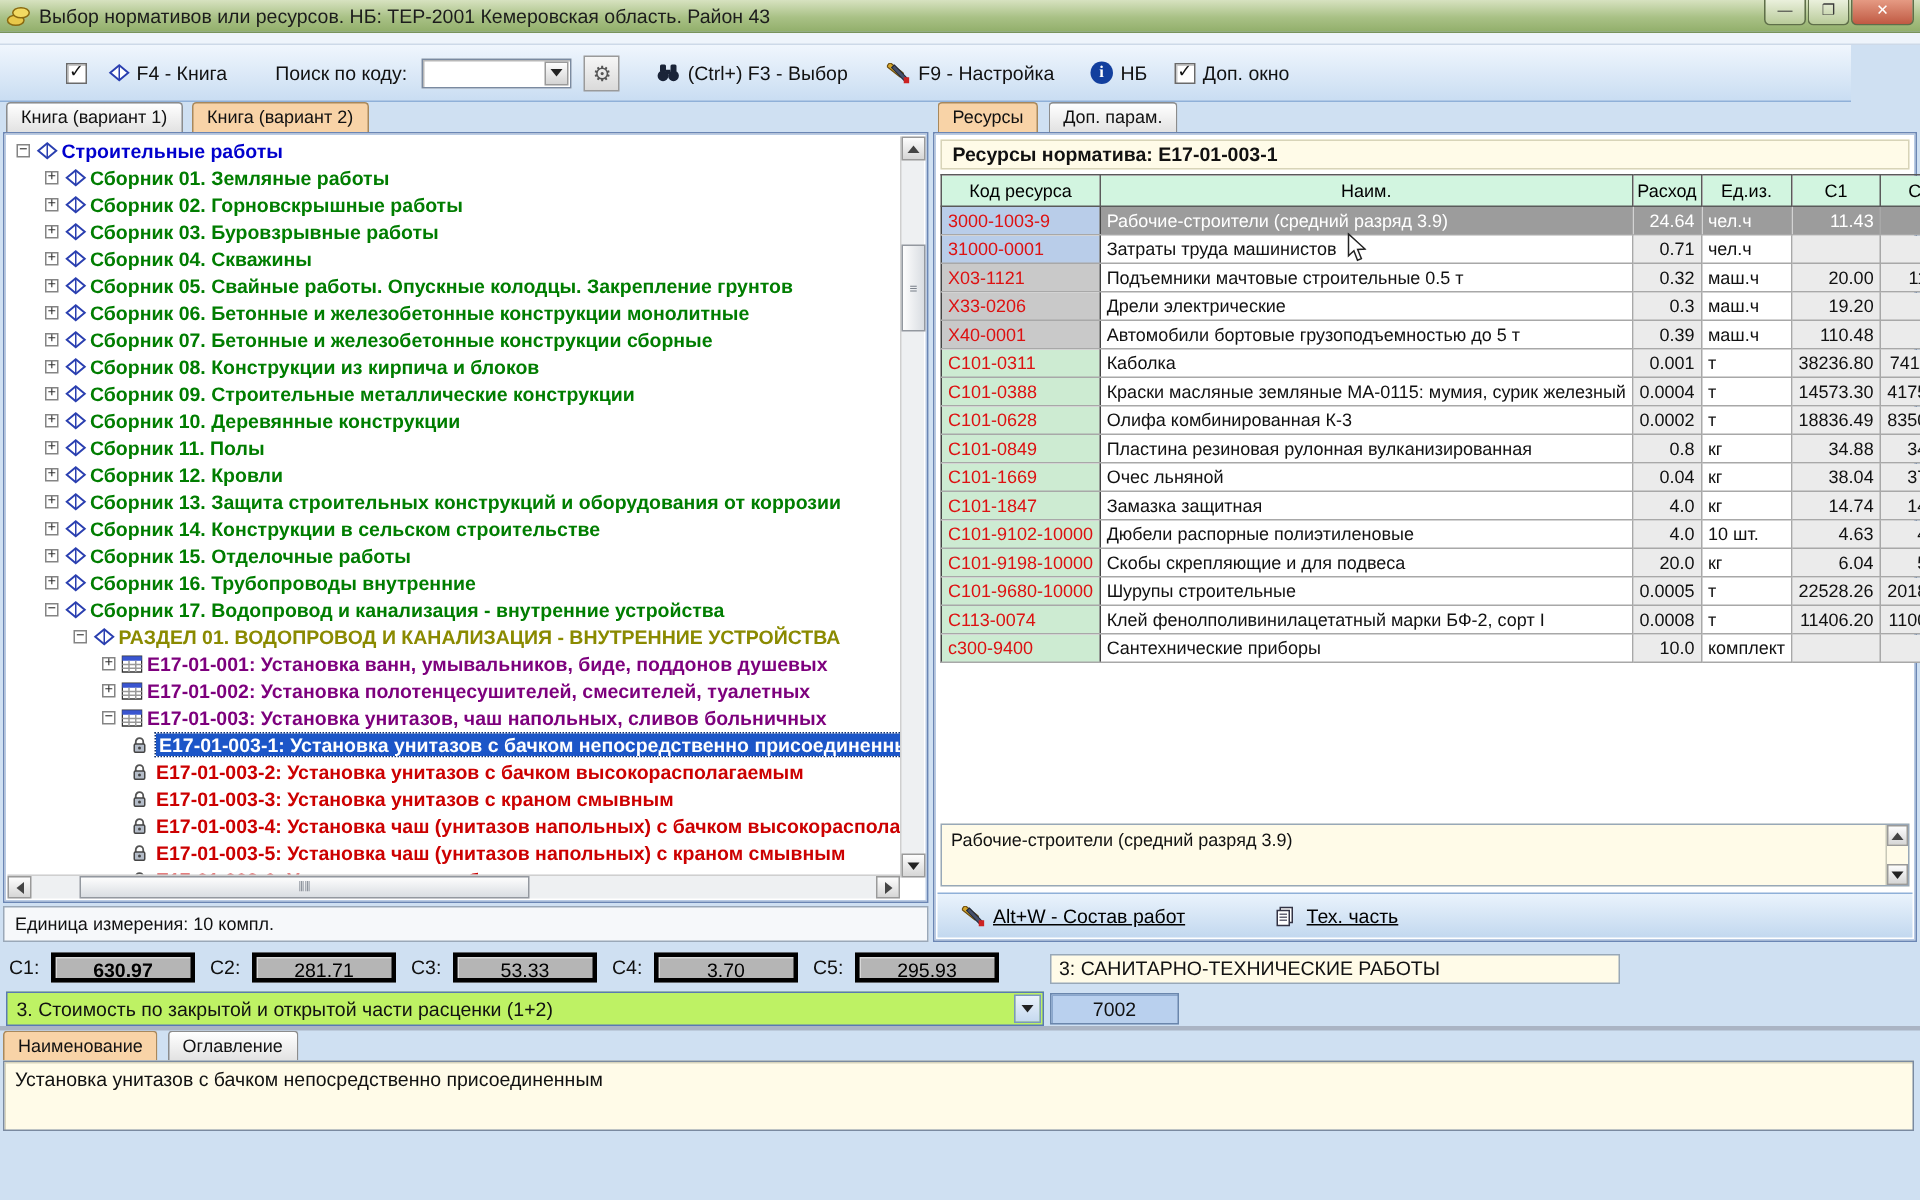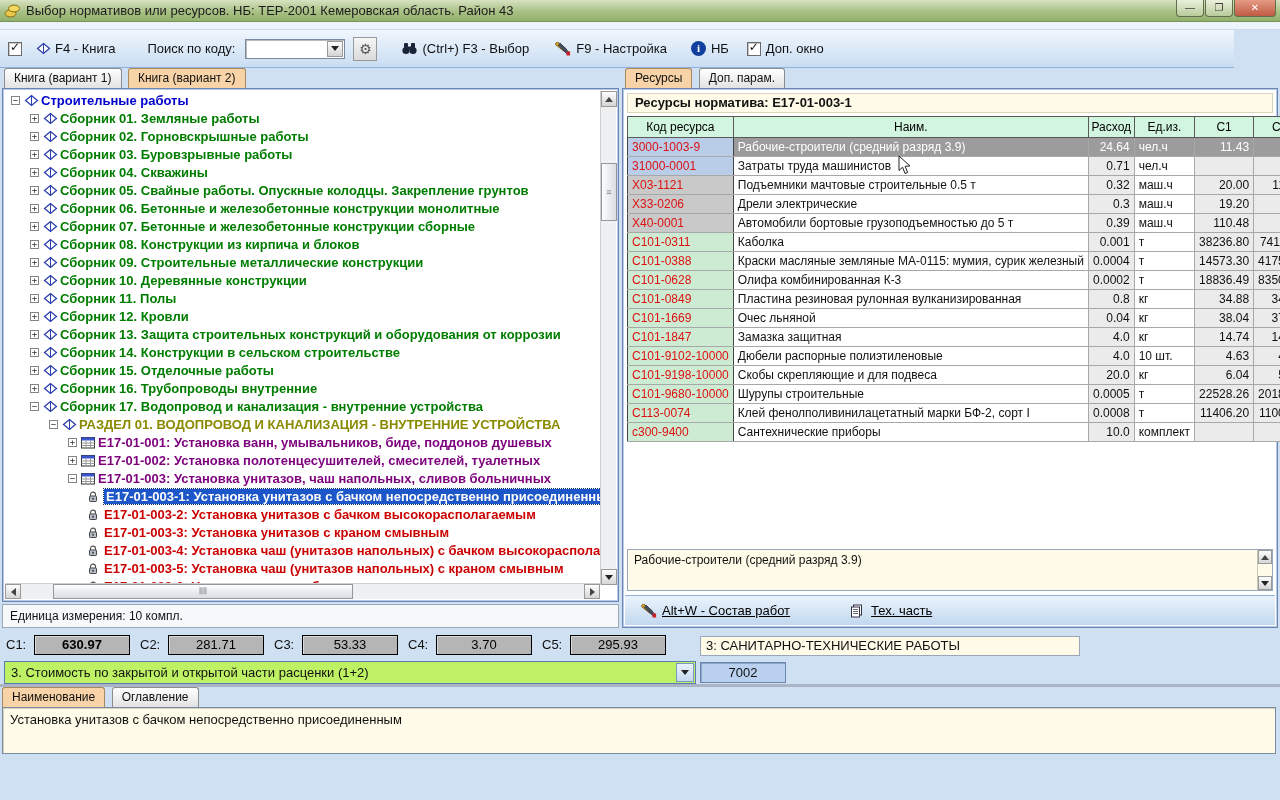--- a/index.html
+++ b/index.html
@@ -18,21 +18,21 @@
     border-radius:0 0 4px 4px; background:linear-gradient(#eaf0dc,#b9cb9a);
     color:#3a3a3a; font-size:10px; line-height:15px; text-align:center; margin-left:1px; }
   .win-btn.close { width:42px; background:linear-gradient(#eaa document,#c).0; }
   .win-btn.close { background:linear-gradient(#e59a83,#c05a43); color:#fff; }
 
   
   .substrip { position:absolute; left:0; top:22px; width:1280px; height:8px;
     background:#eef4fb; border-bottom:1px solid #cdd9e8; }
   .toolbar { position:absolute; left:0; top:30px; width:1234px; height:38px;
     background:linear-gradient(#f0f6fd,#c9ddf2); border-bottom:1px solid #8fb0d8;
-    display:flex; align-items:center; font-size:13px; color:#111; }
+    display:flex; align-items:center; font-size:13px; color:#111;padding-left:36px; }
   .checkbox { width:14px; height:14px; background:#fff; border:1px solid #6a6a6a;
     box-shadow:inset 1px 1px 0 #c8c8c8; position:relative; }
   .checkbox.checked::after { content:"✓"; position:absolute; left:1px; top:-3px;
     font-size:12px; font-weight:bold; color:#111; }
   .tlabel { white-space:nowrap; }
   .combo { width:100px; height:20px; background:#fff; border:1px solid #7a8aa0;
     box-shadow:inset 1px 1px 0 #b8b8b8; position:relative; }
   .combo .drop, .dd-btn { position:absolute; right:1px; top:1px; width:16px; height:16px;
     background:linear-gradient(#fdfdfd,#d4d4d4); border:1px solid #9a9a9a;
     display:flex; align-items:center; justify-content:center; }
@@ -97,21 +97,21 @@
   .note-box { position:absolute; left:4px; right:4px; bottom:36px; height:42px; background:#fffbe8;
     border:1px solid #98a8b8; font-size:12px; padding:3px 6px; color:#111; }
   .note-sb { position:absolute; right:0; top:0; width:15px; height:100%; border-left:1px solid #c8c8b8; }
   .note-sb .sb-btn { width:14px; height:14px; left:0; }
   .rp-actions { position:absolute; left:2px; right:2px; bottom:2px; height:30px;
     background:linear-gradient(#eaf3fc,#c2d8ef); border-top:1px solid #8fb0d8; display:flex; align-items:center; font-size:13px;text-decoration:underline; }
 
   
   .totals { position:absolute; left:0; top:632px; width:1280px; height:26px; }
   .tot-label { position:absolute; top:3px; height:20px; font-size:13px; line-height:20px; color:#111; }
-  .tot-value { position:absolute; top:3px; height:20px; background:#b5b5b5; border:1px solid #000000;
+  .tot-value { position:absolute; top:3px; height:20px; background:#b5b5b5; border:3px solid #000000;
     box-shadow:inset 1px 1px 0 #d8d8d8; font-size:13px; line-height:18px; text-align:center; color:#000; }
   .tot-value.bold { font-weight:bold; }
   .cat-field { position:absolute; left:700px; top:636px; width:380px; height:20px; background:#fffbe8;
     border:1px solid #98a8b8; font-size:13px; line-height:18px; padding-left:5px; color:#111; }
   .opt-combo { position:absolute; left:4px; top:661px; width:692px; height:23px; background:#bef264;
     border:1px solid #5a7ab4; font-size:13px; line-height:21px; padding-left:6px; color:#111; }
   .opt-combo .dd-btn { width:18px; height:19px; background:linear-gradient(#eaf2fb,#c6d9ef); border:1px solid #7a96c2; }
   .code-field { position:absolute; left:700px; top:662px; width:86px; height:21px; background:#b9d0ee;
     border:1px solid #6a86ac; box-shadow:inset 1px 1px 0 #8aa6cc; font-size:13px; line-height:19px; text-align:center; color:#111; }
 

